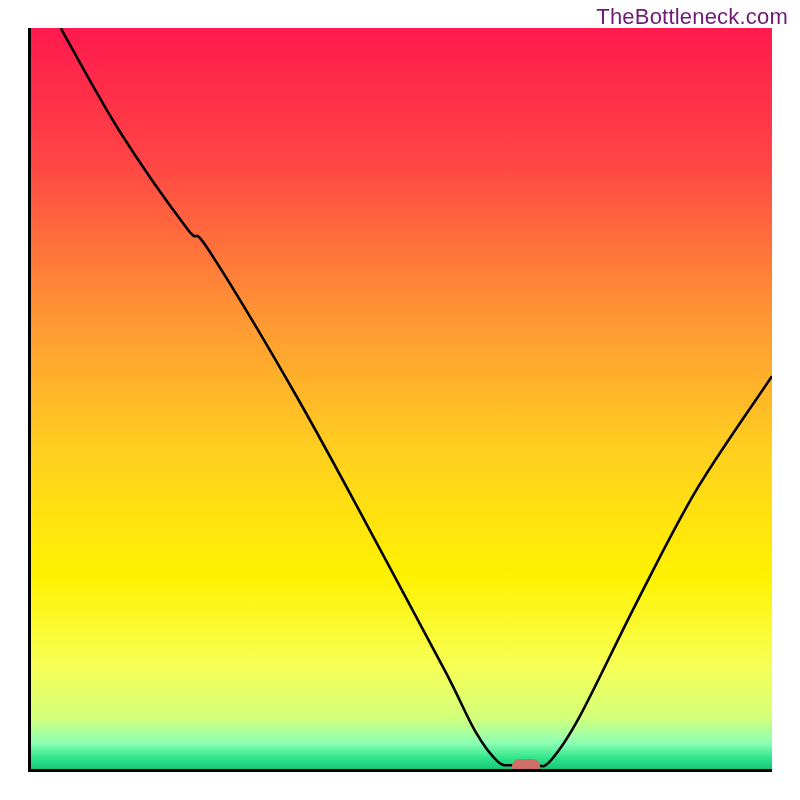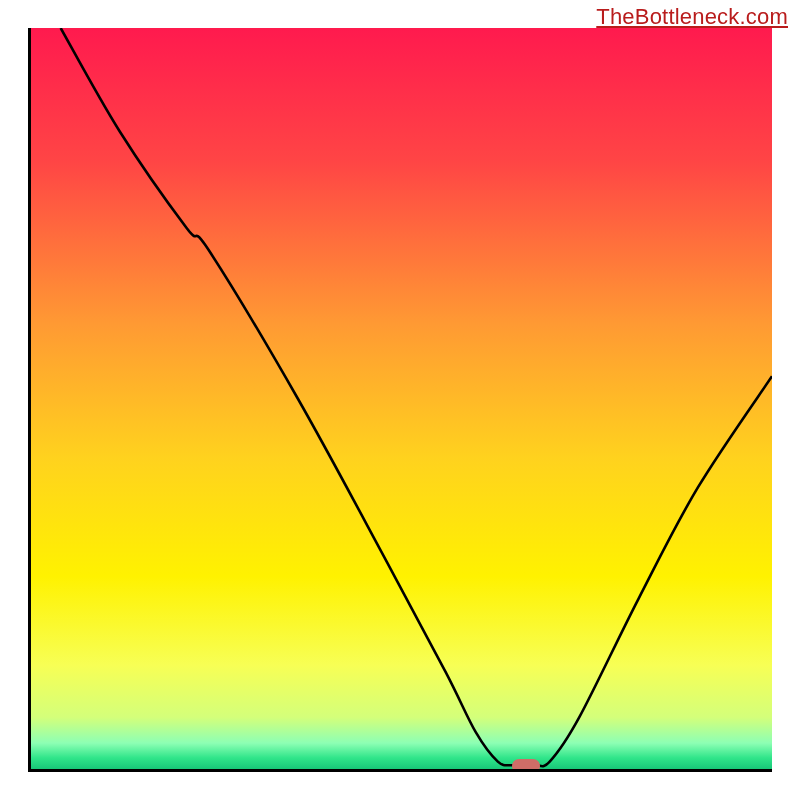--- a/index.html
+++ b/index.html
@@ -14,24 +14,23 @@
     position: relative;
     width: 800px;
     height: 800px;
   }
   .watermark {
     position: absolute;
     top: 4px;
     right: 12px;
     font-size: 22px;
     font-weight: 500;
-    color: #b91c1c;
+    color: #701a75;
     letter-spacing: 0.2px;
     z-index: 10;
-    text-decoration: underline;
   }
   .plot-area {
     position: absolute;
     left: 28px;
     top: 28px;
     width: 744px;
     height: 744px;
     box-sizing: border-box;
     border-left: 3px solid #000000;
     border-bottom: 3px solid #000000;

